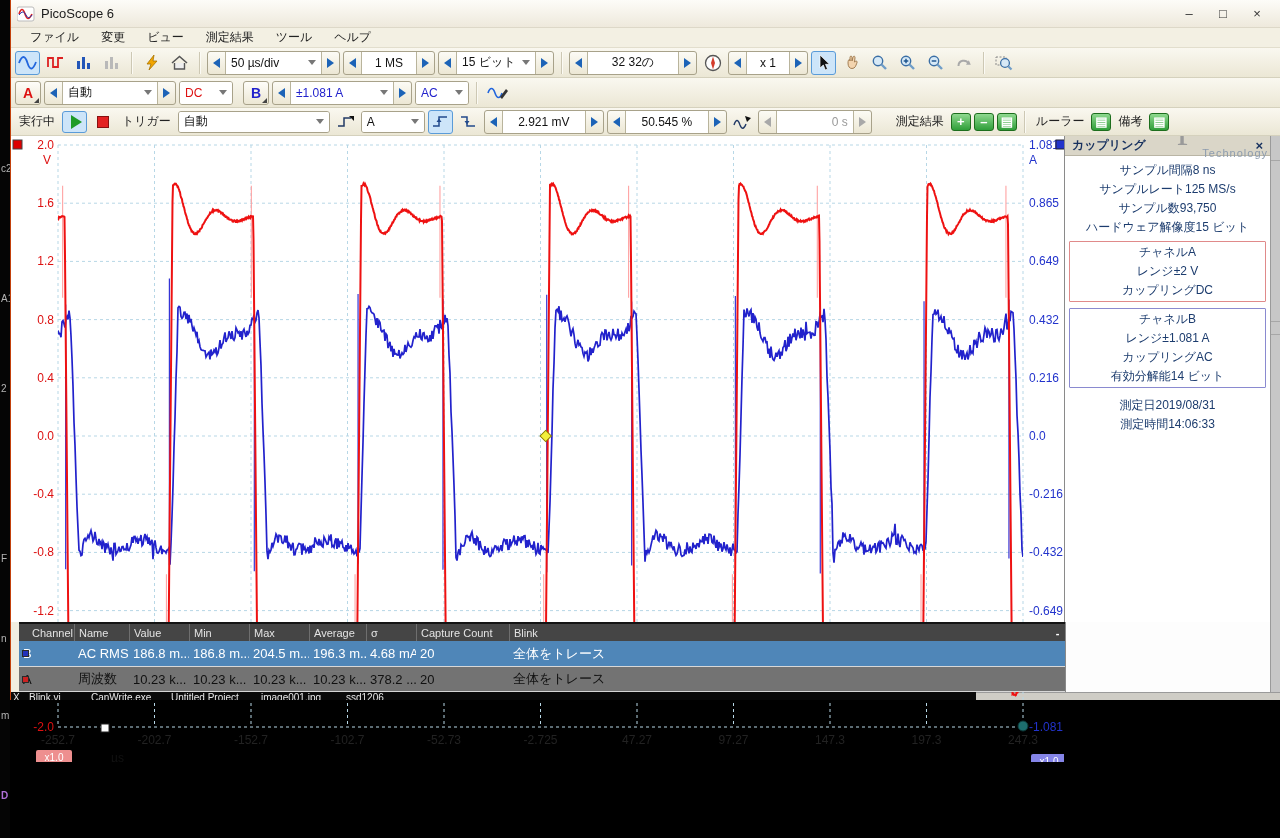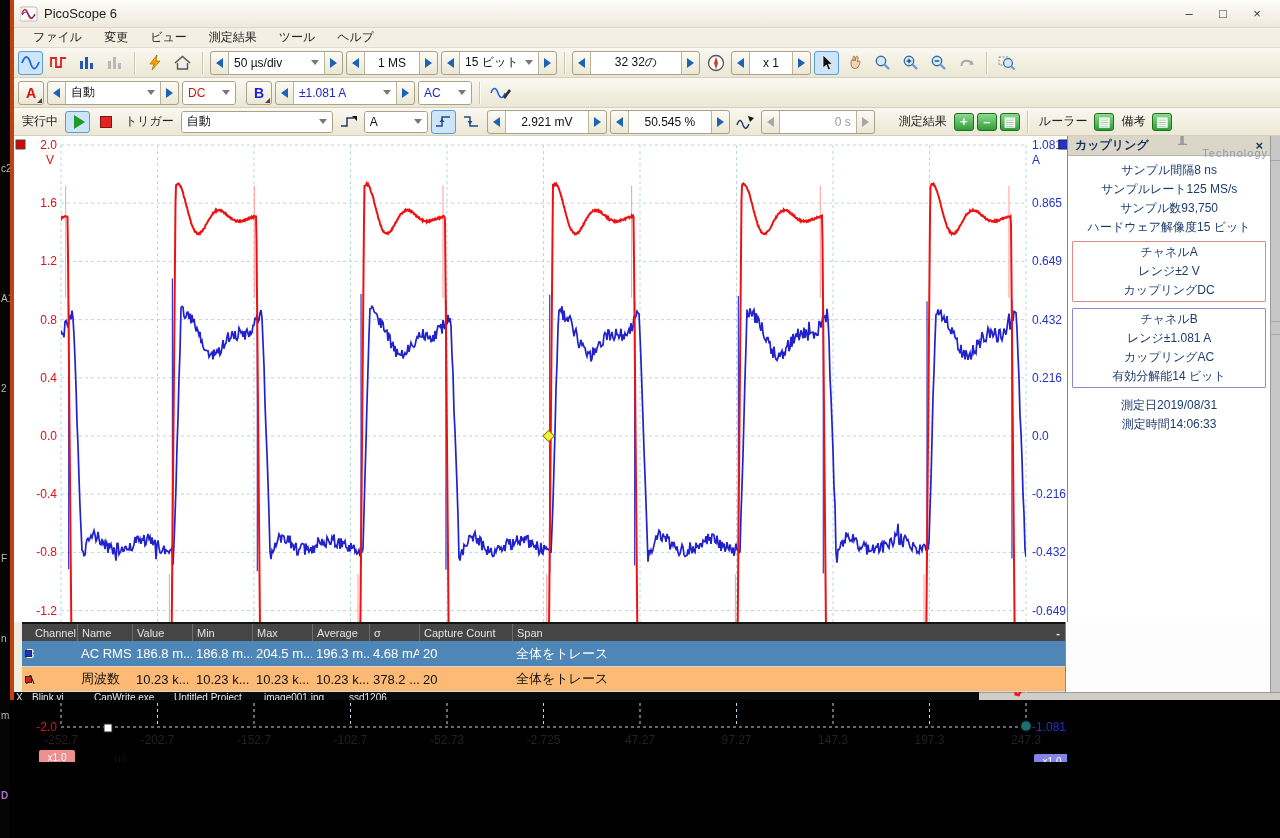--- a/index.html
+++ b/index.html
@@ -6,21 +6,21 @@
   html,body { width:1280px; height:838px; overflow:hidden; background:#000;
     font-family:"Liberation Sans", sans-serif; }
   #screen { position:relative; width:1280px; height:838px; background:#000; }
 
   
   #left-strip { position:absolute; left:0; top:0; width:10px; height:838px; background:#050505; }
   #left-strip span { position:absolute; left:1px; font-size:10px; color:#b5b5b5; }
 
   
   #app { position:absolute; left:10px; top:0; width:1270px; height:700px;
-    display:flex; flex-direction:column; background:#f1eee1; border-left:4px solid #c2410c; }
+    display:flex; flex-direction:column; background:#f1eee1; border-left:1px solid #c2410c; }
 
   .titlebar { height:28px; background:linear-gradient(#fdfcf8,#eee9dc);
     display:flex; align-items:center; padding:0 6px; border-bottom:1px solid #ddd8c8; }
   .titlebar .title { font-size:13px; color:#1a1a1a; margin-left:6px; }
   .titlebar .spacer { flex:1; }
   .winbtn { width:34px; height:24px; display:flex; align-items:center; justify-content:center;
     font-size:13px; color:#333; }
 
   .menubar { height:20px; background:#f3f0e3; display:flex; align-items:center;
     font-size:12px; color:#222; padding-left:8px; border-bottom:1px solid #e2decd; }
@@ -89,21 +89,21 @@
   .table-band { display:flex;margin-left:8px; }
   .mtable { width:1053px; background:#fff; border-top:2px solid #141414; position:relative;
     font-size:13px; }
   .trow { display:grid; grid-template-columns:55px 55px 60px 60px 60px 57px 50px 93px auto;
     align-items:center; position:relative; }
   .thead { height:17px; background:#454545; color:#e3e3e3; font-size:11px; }
   .thead .cell { border-left:1px solid #6e6e6e; padding:0 4px; height:17px;
     display:flex; align-items:center; }
   .thead .cell:first-child { border-left:none; padding-left:13px; }
   .thead .collapse { position:absolute; right:5px; color:#fff; font-weight:bold; }
-  .tdata { height:25px; border-bottom:1px solid #d8d8d8; color:#111; background:#fdba74; }
+  .tdata { height:25px; border-bottom:1px solid #d8d8d8; color:#111; background:#737373; }
   .tdata.first { height:26px; }
   .tdata.sel { background:#4f86b8; color:#fff; }
   .tdata .cell { padding:0 4px; white-space:nowrap; overflow:hidden; }
   .tdata .cell:first-child { padding-left:13px; }
   .chsq { position:absolute; left:3px; top:9px; width:7px; height:7px; border:1px solid #2a2a2a; }
 
   .tfiller { width:207px; background:#fdfdfd; border-left:1px solid #8a8a8a; }
   .rstrip { width:10px; background:#c7c7c7; border-left:1px solid #9a9a9a; }
   .rstrip .seg { height:1px; background:#a7a7a7; margin-top:24px; }
 
@@ -632,21 +632,21 @@
       <div class="mtable" id="mtable">
           <div class="trow thead">
             <div class="cell">Channel</div>
             <div class="cell">Name</div>
             <div class="cell">Value</div>
             <div class="cell">Min</div>
             <div class="cell">Max</div>
             <div class="cell">Average</div>
             <div class="cell">σ</div>
             <div class="cell">Capture Count</div>
-            <div class="cell">Span</div>
+            <div class="cell">Blink</div>
             <span class="collapse">-</span>
           </div>
           <div class="trow tdata first sel">
             <span class="chsq" style="background: rgb(34, 51, 187);"></span>
             <div class="cell">B</div>
             <div class="cell">AC RMS</div>
             <div class="cell">186.8 m...</div>
             <div class="cell">186.8 m...</div>
             <div class="cell">204.5 m...</div>
             <div class="cell">196.3 m...</div>

